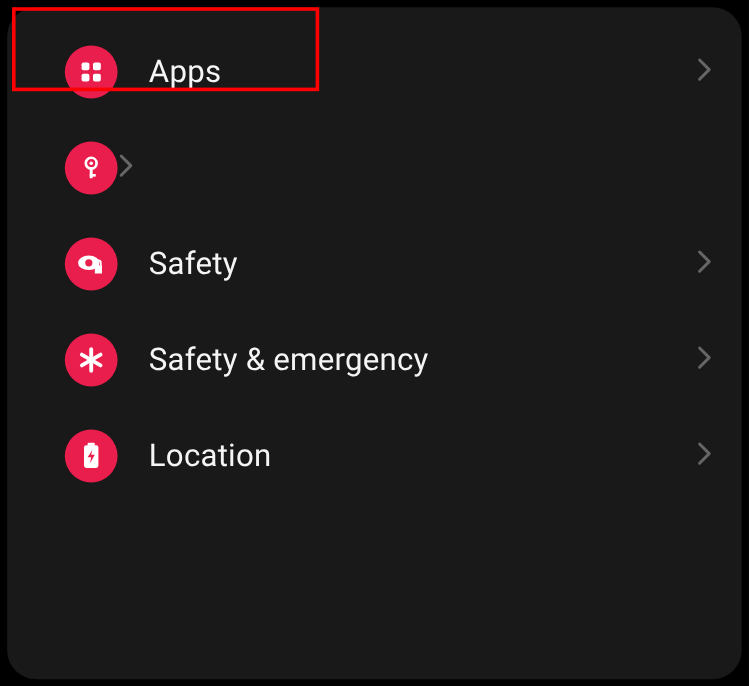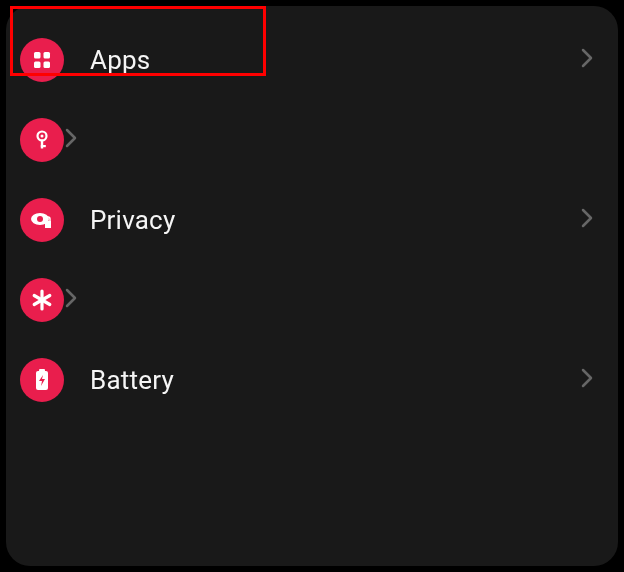--- a/index.html
+++ b/index.html
@@ -18,21 +18,21 @@
       background: #191919;
       border-radius: 24px;
       margin: 6px;
       padding: 14px 0 18px 0;
       height: calc(100% - 12px);
       overflow: hidden;
     }
     .settings-item {
       display: flex;
       align-items: center;
-      padding: 18px 24px 18px 14px;
+      padding: 18px 24px 18px 48px;
       cursor: pointer;
       position: relative;
     }
     .icon-circle {
       width: 44px;
       height: 44px;
       border-radius: 50%;
       background: #e91e4d;
       display: flex;
       align-items: center;
@@ -107,55 +107,56 @@
 
   <div class="settings-item">
     <div class="icon-circle">
       <svg width="24" height="20" viewBox="0 0 24 20">
         <ellipse cx="10" cy="9" rx="9" ry="6" fill="#fff"></ellipse>
         <circle cx="10" cy="9" r="3" fill="#e91e4d"></circle>
         <path d="M 15 11 L 15 18 L 21 18 L 21 11 Z" fill="#fff"></path>
         <path d="M 16 11 L 16 9 A 2 2 0 0 1 20 9 L 20 11" fill="none" stroke="#fff" stroke-width="1.5"></path>
       </svg>
     </div>
-    <span class="item-label">Privacy</span>
+    <span class="item-label">Safety</span>
     <span class="chevron">
       <svg width="14" height="22" viewBox="0 0 14 22" fill="none" stroke="#666" stroke-width="2.5" stroke-linecap="round" stroke-linejoin="round">
         <polyline points="3,3 11,11 3,19"></polyline>
       </svg>
     </span>
   </div>
 
 
   <div class="settings-item">
     <div class="icon-circle">
       <svg width="24" height="24" viewBox="0 0 24 24">
         <g stroke="#fff" stroke-width="3.2" stroke-linecap="round">
           <line x1="12" y1="3" x2="12" y2="21"></line>
           <line x1="4.2" y1="7.5" x2="19.8" y2="16.5"></line>
           <line x1="4.2" y1="16.5" x2="19.8" y2="7.5"></line>
         </g>
       </svg>
     </div>
+    <span class="item-label">Safety &amp; emergency</span>
     <span class="chevron">
       <svg width="14" height="22" viewBox="0 0 14 22" fill="none" stroke="#666" stroke-width="2.5" stroke-linecap="round" stroke-linejoin="round">
         <polyline points="3,3 11,11 3,19"></polyline>
       </svg>
     </span>
   </div>
 
   <div class="settings-item">
     <div class="icon-circle">
       <svg width="16" height="24" viewBox="0 0 16 24">
         <rect x="5" y="1" width="6" height="2.5" rx="1" fill="#fff"></rect>
         <rect x="2" y="3" width="12" height="19" rx="2" fill="#fff"></rect>
         <path d="M 9 7 L 5 13 L 8 13 L 7 18 L 11 11 L 8 11 Z" fill="#e91e4d"></path>
       </svg>
     </div>
-    <span class="item-label">Battery</span>
+    <span class="item-label">Location</span>
     <span class="chevron">
       <svg width="14" height="22" viewBox="0 0 14 22" fill="none" stroke="#666" stroke-width="2.5" stroke-linecap="round" stroke-linejoin="round">
         <polyline points="3,3 11,11 3,19"></polyline>
       </svg>
     </span>
   </div>
 
 </div>
 
 </body></html>

